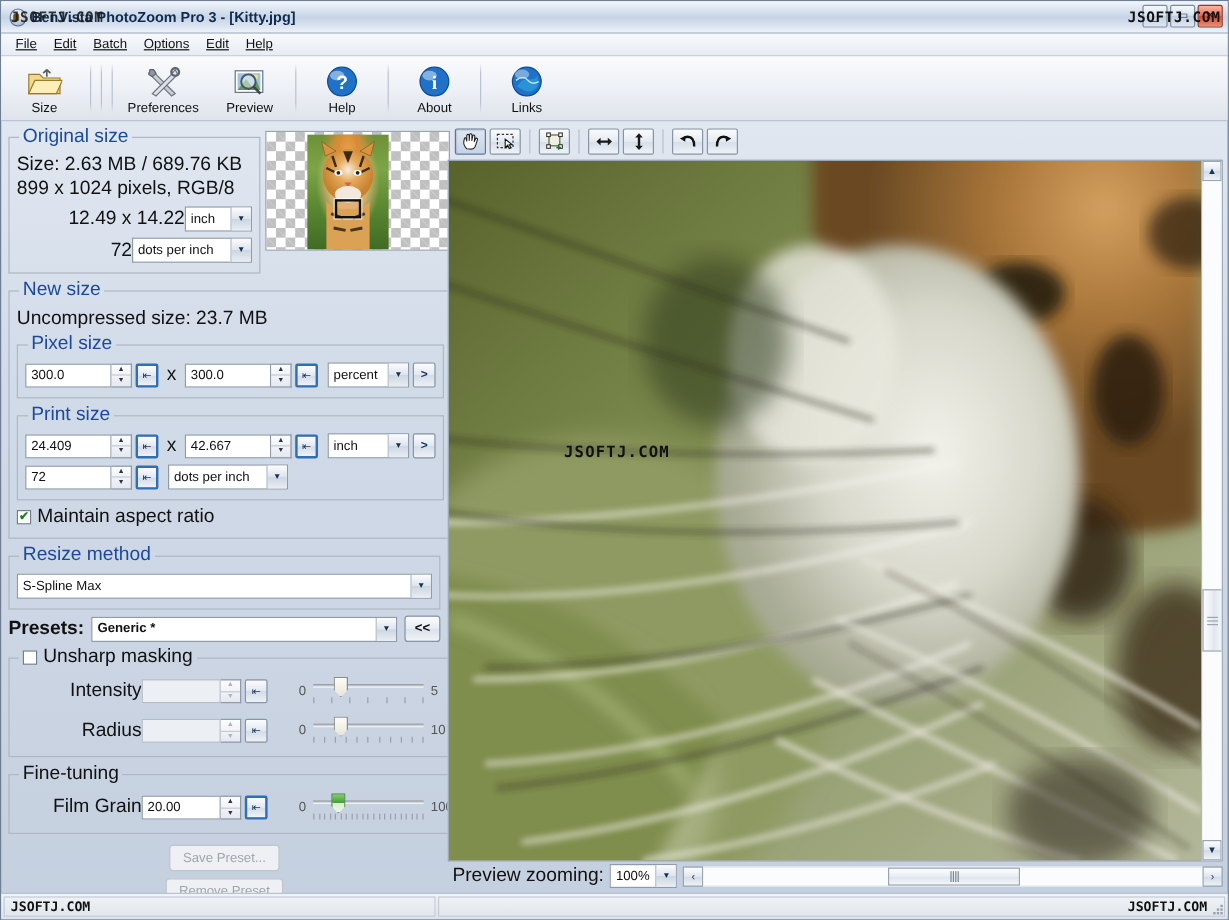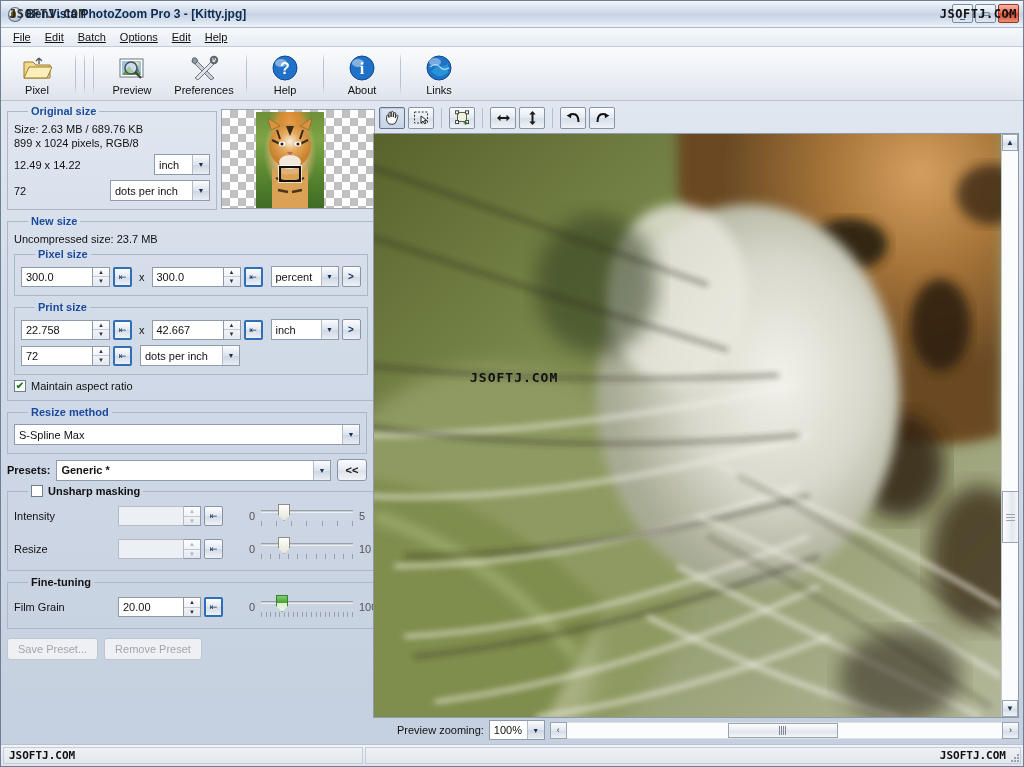--- a/index.html
+++ b/index.html
@@ -115,25 +115,25 @@
     padding: 2px 4px 0 4px;
   }
 
   fieldset.grp {
     border: 1px solid #aeb7c4; border-radius: 0;
     margin: 0 0 5px 0; padding: 4px 6px 6px 6px;
     background: transparent;
     position: relative;
   }
   fieldset.grp > legend {
-    font-size: 11px; color: #1b4a9c; padding: 0 3px; margin-left: 14px; font-weight: bold;
+    font-size: 16px; color: #1b4a9c; padding: 0 3px; margin-left: 2px;
   }
 
   .row { display: flex; align-items: center; margin: 2px 0; }
-  .txt { font-size: 11px; color: #111; }
+  .txt { font-size: 16px; color: #111; text-align: right; }
 
   
   .tf {
     height: 20px; border: 1px solid #8d9bab; background: #fff;
     font-size: 11px; color: #111; padding: 0 4px;
     display: flex; align-items: center;
     font-family: "Liberation Sans", sans-serif;
   }
   .tf.dis { background: #eceff3; color: #9aa2ad; border-color:#b5bcc6; }
 
@@ -253,21 +253,21 @@
   .sbbtn { height: 17px; flex: 0 0 17px; border: 1px solid #9aa5b3;
            background: linear-gradient(to bottom,#fcfdfe,#e1e7ef 50%,#d2dae4 51%,#eef2f7);
            display:flex; align-items:center; justify-content:center; font-size:8px; color:#1a3553;}
   .sbtrough { flex: 1 1 auto; position: relative; background: #fbfcfd; }
   .vthumb { position: absolute; left: 0; width: 17px; border: 1px solid #9aa5b3;
             background: linear-gradient(to right,#fdfdfe,#e8edf3 50%,#dde4ec 51%,#f3f6f9);
             display:flex; align-items:center; justify-content:center; }
   .grip-v { width:9px; height:7px; display:flex; flex-direction:column; justify-content:space-between;}
   .grip-v i { height:1px; background:#9aa5b3; display:block;}
 
-  #prevbottom { height: 24px; flex: 0 0 24px; display: flex; align-items: center; gap: 5px; padding: 0 2px 0 4px; margin-left: 20px;}
+  #prevbottom { height: 24px; flex: 0 0 24px; display: flex; align-items: center; gap: 5px; padding: 0 2px 0 4px;}
   .hsb { flex: 1 1 auto; height: 17px; display: flex; align-items: stretch; }
   .hsbbtn { width: 17px; flex:0 0 17px; border: 1px solid #9aa5b3;
             background: linear-gradient(to bottom,#fcfdfe,#e1e7ef 50%,#d2dae4 51%,#eef2f7);
             display:flex; align-items:center; justify-content:center; font-size:9px; color:#1a3553;}
   .hstrough { flex: 1 1 auto; position: relative; background: #fbfcfd; border-top:1px solid #dde2e9; border-bottom:1px solid #dde2e9;}
   .hthumb { position: absolute; top: 0; height: 15px; border: 1px solid #9aa5b3;
             background: linear-gradient(to bottom,#fdfdfe,#e8edf3 50%,#dde4ec 51%,#f3f6f9);
             display:flex; align-items:center; justify-content:center;}
   .grip-h { width:7px; height:9px; display:flex; justify-content:space-between;}
   .grip-h i { width:1px; background:#7d8894; display:block;}
@@ -350,55 +350,55 @@
   <div id="toolbar">
 
     <div class="tbtn">
       <span class="ic">
         <svg width="30" height="26" viewBox="0 0 30 26">
           <path d="M2 7 L2 23 L28 23 L28 10 L14 10 L11 7 Z" fill="#f3d98c" stroke="#9a7c2c" stroke-width="1"></path>
           <path d="M2 23 L7 12 L30 12 L25 23 Z" fill="#fbeeb8" stroke="#9a7c2c" stroke-width="1"></path>
           <path d="M17 9 L17 3 M17 3 L14 6 M17 3 L20 6" stroke="#5d5d5d" stroke-width="1.4" fill="none"></path>
         </svg>
       </span>
-      <span class="lbl">Pixel</span>
+      <span class="lbl">Size</span>
     </div>
 
     <div class="tsep"></div>
 
 
     <div class="tsep"></div>
 
 
     <div class="tsep"></div>
+
+    <div class="tbtn" style="width:76px">
+      <span class="ic">
+        <svg width="30" height="26" viewBox="0 0 30 26">
+          <path d="M5 3 L9 7 L22 20 L25 23 L22 25 L18 21 L6 9 L3 6 Z" fill="#c9ced6" stroke="#6e757f"></path>
+          <path d="M4 3 L7 3 L9 6 L6 9 L3 7 Z" fill="#8f97a3" stroke="#5d646d"></path>
+          <path d="M25 3 L21 8 L9 20 L6 23 L9 25 L13 21 L24 10 L27 7 Z" fill="#dfe3e9" stroke="#6e757f"></path>
+          <circle cx="25" cy="5" r="3.2" fill="none" stroke="#5d646d" stroke-width="2"></circle>
+        </svg>
+      </span>
+      <span class="lbl">Preferences</span>
+    </div>
 
     <div class="tbtn">
       <span class="ic">
         <svg width="28" height="26" viewBox="0 0 28 26">
           <rect x="2" y="4" width="23" height="18" fill="#ffffff" stroke="#6b7480"></rect>
           <rect x="4" y="6" width="19" height="14" fill="#9ec4e4"></rect>
           <path d="M4 20 L11 11 L16 17 L20 13 L23 20 Z" fill="#5f9a4c"></path>
           <circle cx="19" cy="9" r="2" fill="#f6e27a"></circle>
           <circle cx="13" cy="13" r="6" fill="rgba(255,255,255,0.45)" stroke="#4a5460" stroke-width="1.6"></circle>
           <line x1="17" y1="17" x2="23" y2="23" stroke="#3b444f" stroke-width="2.2"></line>
         </svg>
       </span>
       <span class="lbl">Preview</span>
-    </div>
-
-    <div class="tbtn" style="width:76px">
-      <span class="ic">
-        <svg width="30" height="26" viewBox="0 0 30 26">
-          <path d="M5 3 L9 7 L22 20 L25 23 L22 25 L18 21 L6 9 L3 6 Z" fill="#c9ced6" stroke="#6e757f"></path>
-          <path d="M4 3 L7 3 L9 6 L6 9 L3 7 Z" fill="#8f97a3" stroke="#5d646d"></path>
-          <path d="M25 3 L21 8 L9 20 L6 23 L9 25 L13 21 L24 10 L27 7 Z" fill="#dfe3e9" stroke="#6e757f"></path>
-          <circle cx="25" cy="5" r="3.2" fill="none" stroke="#5d646d" stroke-width="2"></circle>
-        </svg>
-      </span>
-      <span class="lbl">Preferences</span>
     </div>
 
     <div class="tsep"></div>
 
     <div class="tbtn">
       <span class="ic">
         <svg width="30" height="30" viewBox="0 0 30 30">
           <circle cx="15" cy="15" r="12" fill="#1f72c8" stroke="#0d4a8e"></circle>
           <ellipse cx="11" cy="10" rx="6" ry="4" fill="rgba(255,255,255,0.45)"></ellipse>
           <text x="15" y="21" font-size="16" font-weight="bold" fill="#ffffff" text-anchor="middle" font-family="Liberation Sans, sans-serif">?</text>
@@ -521,21 +521,21 @@
               <span class="cbtext">percent</span>
               <span class="cbarr">▼</span>
             </div>
             <div class="gobtn">&gt;</div>
           </div>
         </fieldset>
 
         <fieldset class="grp" style="margin-top:3px;">
           <legend>Print size</legend>
           <div class="row">
-            <div class="tf" style="width:72px">22.758</div>
+            <div class="tf" style="width:72px">24.409</div>
             <div class="spin">
               <div class="half">▲</div>
               <div class="half">▼</div>
             </div>
             <div class="sqbtn hl">⇤</div>
             <span class="txt" style="margin:0 7px">x</span>
             <div class="tf" style="width:72px">42.667</div>
             <div class="spin">
               <div class="half">▲</div>
               <div class="half">▼</div>
@@ -613,21 +613,21 @@
                   <i></i>
                   <i></i>
               </div>
               <div class="slthumb" style="left:17px"></div>
             </div>
             <span class="slnum r">5</span>
           </div>
         </div>
 
         <div class="row" style="margin-top:7px;">
-          <span class="txt" style="width:104px">Resize</span>
+          <span class="txt" style="width:104px">Radius</span>
           <div class="tf dis" style="width:66px"></div>
           <div class="spin dis">
             <div class="half">▲</div>
             <div class="half">▼</div>
           </div>
           <div class="sqbtn">⇤</div>
           <div class="slwrap" style="margin-left:8px">
             <span class="slnum" style="text-align:right">0</span>
             <div class="sltrack-wrap">
               <div class="sltrack"></div>
@@ -688,21 +688,21 @@
                   <i></i>
                   <i></i>
               </div>
               <div class="slthumb green" style="left:15px"></div>
             </div>
             <span class="slnum r">100</span>
           </div>
         </div>
       </fieldset>
 
-      <div class="row" style="gap:6px; margin-top:4px;">
+      <div class="row" style="gap:6px; margin-top:4px;flex-direction:column;">
         <div class="pbtn dis">Save Preset...</div>
         <div class="pbtn dis">Remove Preset</div>
       </div>
 
     </div>
 
     <div id="rightpanel">
 
       <div id="prevtoolbar">
         <div class="ptool sel">

